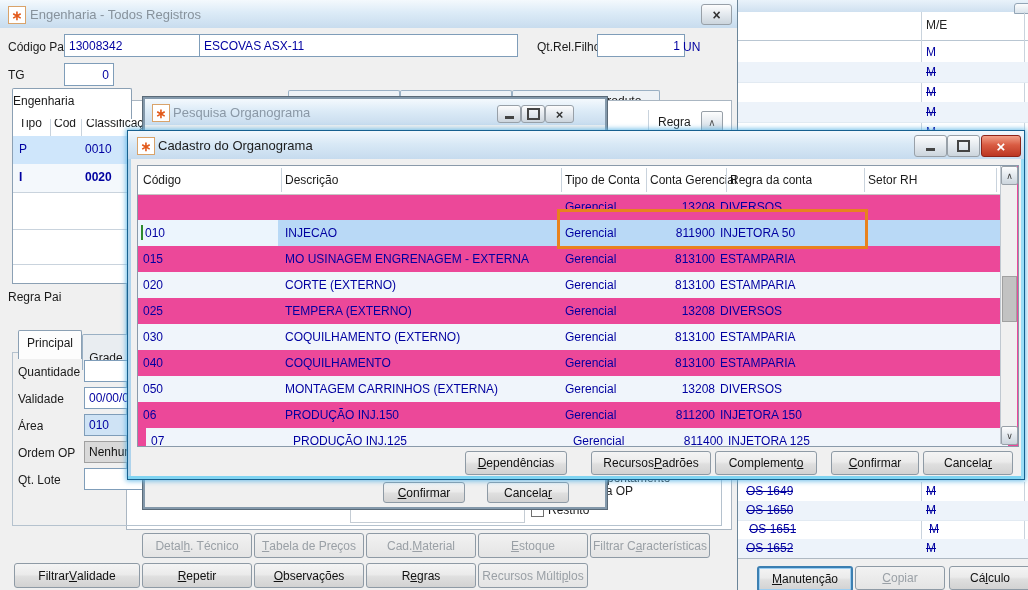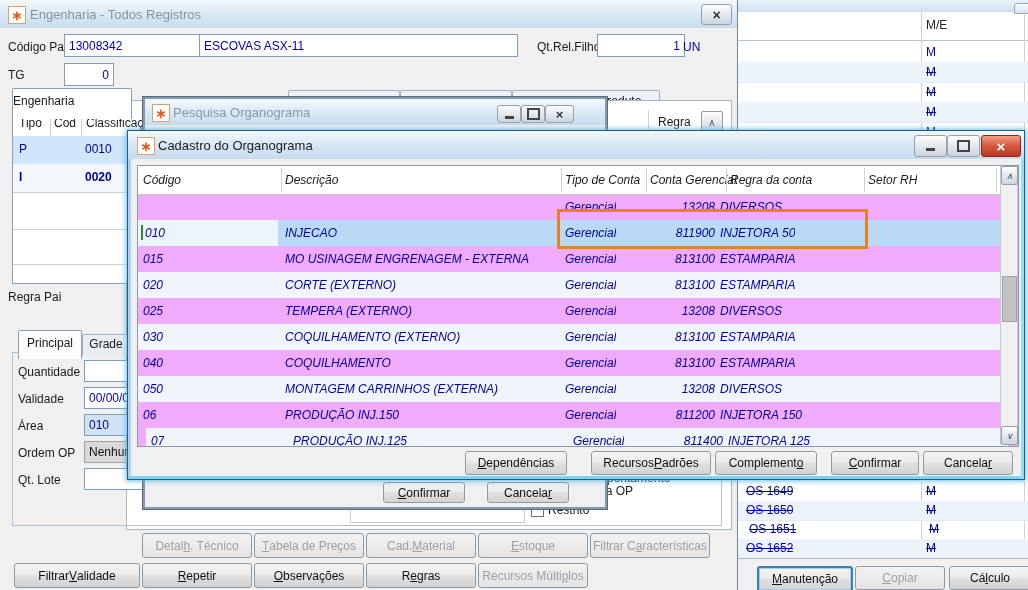--- a/index.html
+++ b/index.html
@@ -140,21 +140,21 @@
         <span class="cell nv bold" style="left:6px;top:6px;">I</span>
         <span class="cell nv bold" style="left:72px;top:6px;">0020</span>
       </div>
       <div class="hline" style="left:0;top:117px;width:278px;"></div>
       <div class="hline" style="left:0;top:152px;width:278px;"></div>
     </div>
 
     <span class="cell" style="left:8px;top:290px;">Regra Pai</span>
 
     <div class="t" style="left:12px;top:352px;width:708px;height:172px;border:1px solid #b5c2ce;"></div>
-    <div class="t" style="left:82px;top:334px;width:46px;height:19px;background:#e9edf1;border:1px solid #9ab0c4;border-bottom:none;border-radius:2px 2px 0 0;text-align:center;padding-top:2px;">Grade</div>
+    <div class="t" style="left:82px;top:334px;width:46px;height:19px;background:#e9edf1;border:1px solid #9ab0c4;border-bottom:none;border-radius:2px 2px 0 0;text-align:center;padding-top:16px;">Grade</div>
     <div class="t" style="left:18px;top:330px;width:62px;height:23px;background:#fdfdfd;border:1px solid #8ba0b4;border-bottom:none;border-radius:2px 2px 0 0;text-align:center;padding-top:5px;z-index:2;">Principal</div>
 
     <span class="cell" style="left:18px;top:365px;">Quantidade</span>
     <div class="inp" style="left:84px;top:360px;width:118px;height:20px;"></div>
     <span class="cell" style="left:18px;top:392px;">Validade</span>
     <div class="inp" style="left:84px;top:387px;width:118px;height:20px;">00/00/0000</div>
     <span class="cell" style="left:18px;top:419px;">Área</span>
     <div class="inp" style="left:84px;top:414px;width:118px;height:20px;background:#cfe3f5;">010</div>
     <span class="cell" style="left:18px;top:446px;">Ordem OP</span>
     <div class="inp" style="left:84px;top:441px;width:118px;height:20px;background:#d9d9d9;border:1px solid #a0a0a0;color:#111;">Nenhum</div>
@@ -203,21 +203,21 @@
       <span class="title-txt" style="color:#1c1c1c;">Cadastro do Organograma</span>
       <div class="winbtn" style="left:786px;top:4px;width:31px;height:20px;">
           <div class="minbar"></div>
         </div>
       <div class="winbtn" style="left:819px;top:4px;width:31px;height:20px;">
           <div class="maxbox"></div>
         </div>
       <div class="winbtn red" style="left:853px;top:4px;width:38px;height:20px;font-size:15px;">×</div>
     </div>
 
-    <div class="t" style="left:9px;top:34px;width:880px;height:280px;background:#f0abfc;border:1px solid #8a9aaa;overflow:hidden;font-style:italic;">
+    <div class="t" style="left:9px;top:34px;width:880px;height:280px;background:#ec4899;border:1px solid #8a9aaa;overflow:hidden;">
 
       <div class="t" style="left:0;top:0;width:862px;height:28px;background:#fff;border-bottom:1px solid #c5c5c5;">
         <span class="cell" style="left:5px;top:7px;">Código</span>
         <span class="cell" style="left:147px;top:7px;">Descrição</span>
         <span class="cell" style="left:427px;top:7px;">Tipo de Conta</span>
         <span class="cell" style="left:512px;top:7px;">Conta Gerencial</span>
         <span class="cell" style="left:592px;top:7px;">Regra da conta</span>
         <span class="cell" style="left:730px;top:7px;">Setor RH</span>
         <div class="vline" style="left:143px;top:2px;height:24px;"></div>
         <div class="vline" style="left:423px;top:2px;height:24px;"></div>

